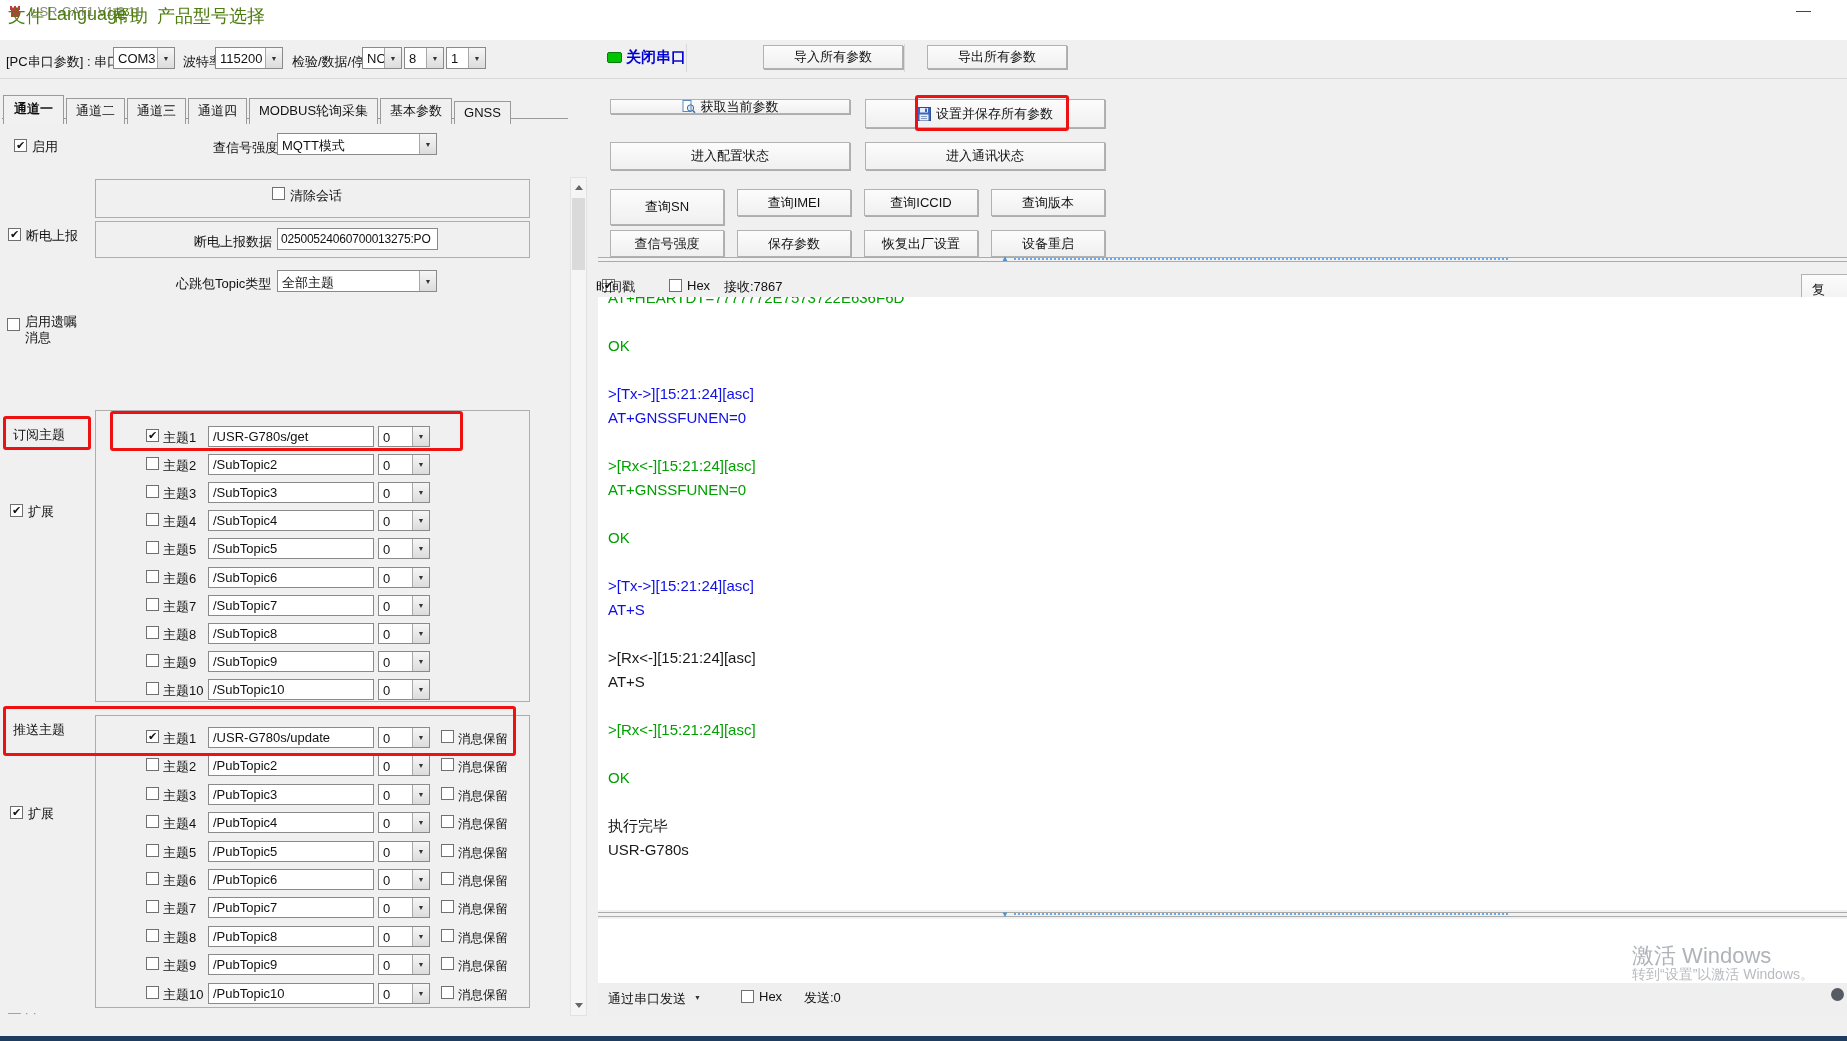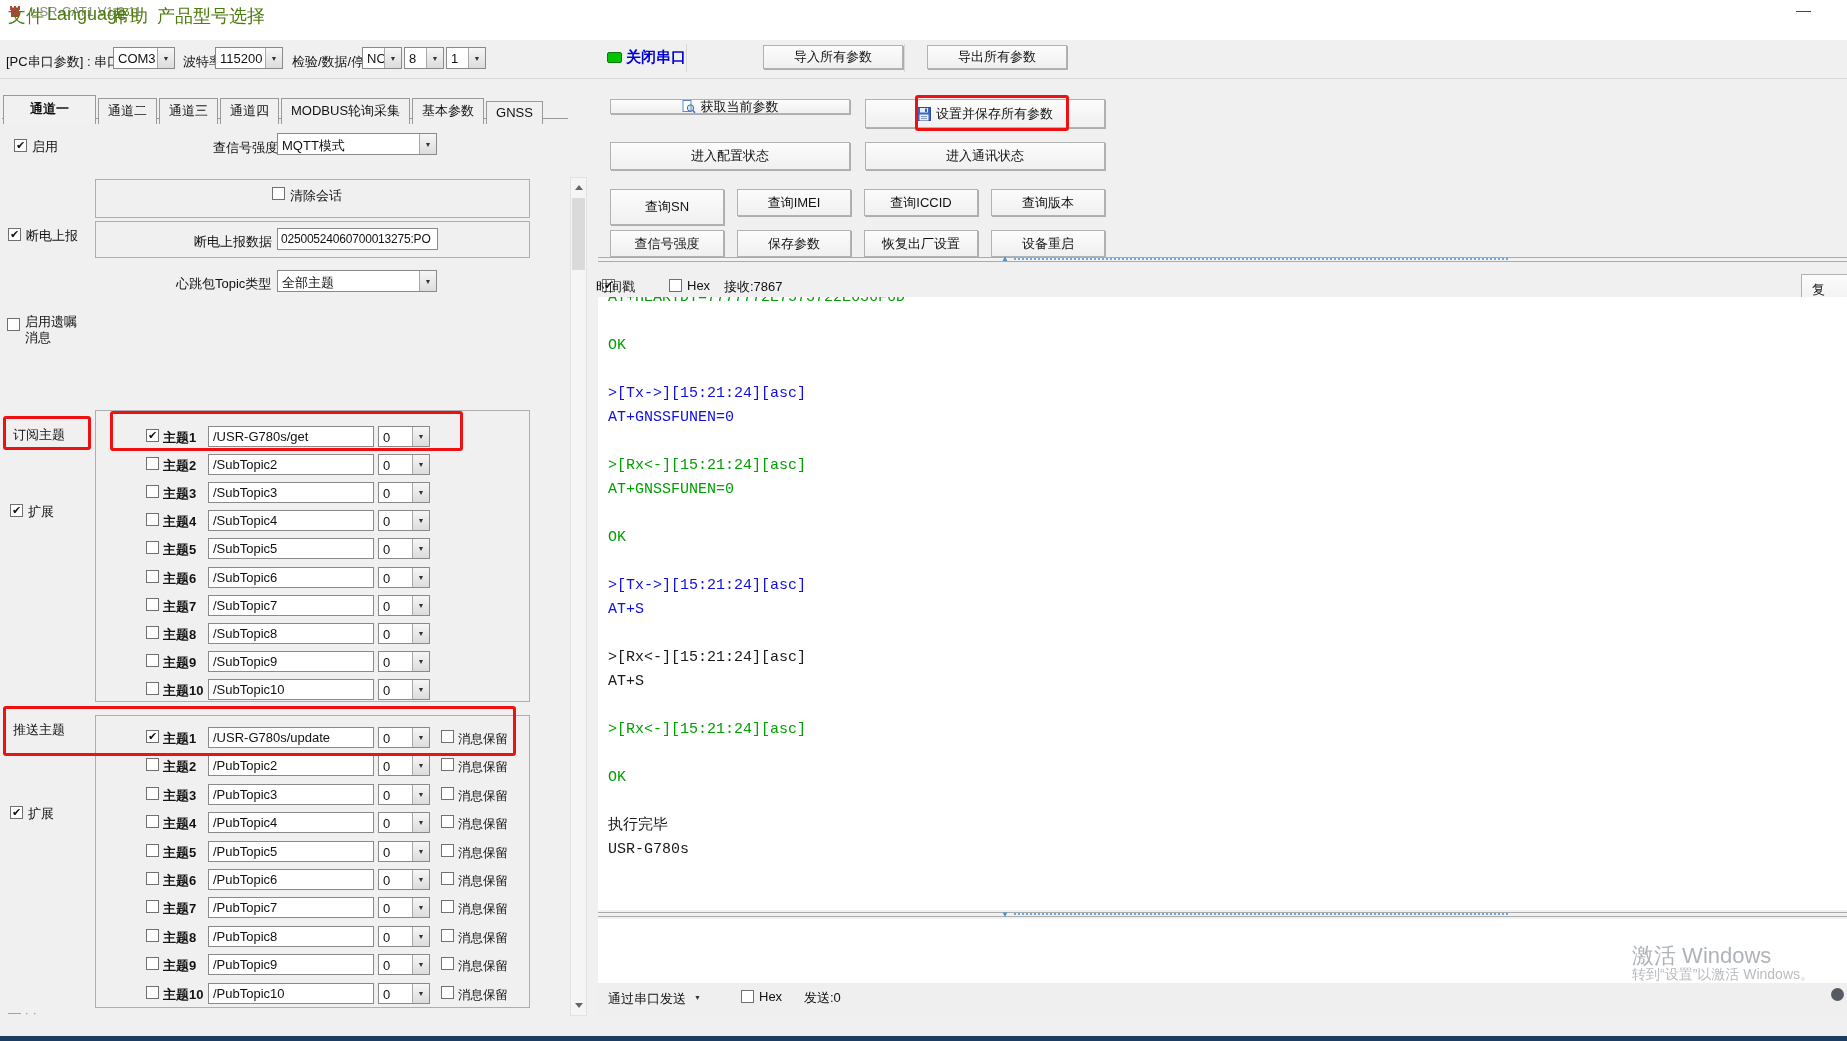--- a/index.html
+++ b/index.html
@@ -25,34 +25,34 @@
   .btn{display:flex;align-items:center;justify-content:center;gap:5px;background:linear-gradient(#fcfcfc,#f0f0f0);
        border:1px solid #b2b2b2;box-shadow:1px 1px 0 rgba(90,90,90,.45);font-size:13px;color:#111;box-sizing:border-box;white-space:nowrap;}
   .groupbox{border:1px solid #aeaeae;box-sizing:border-box;}
   .redbox{border:3px solid #ee1111;border-radius:3px;box-sizing:border-box;pointer-events:none;z-index:5;}
   .tinput{background:#fff;border:1px solid #8a8a8a;box-sizing:border-box;font-size:12px;padding:3px 0 0 3px;
           white-space:nowrap;overflow:hidden;letter-spacing:-0.2px;}
   
   .tabstrip{display:flex;align-items:flex-end;z-index:2;}
   .tab{border:1px solid #9a9a9a;border-bottom:none;background:#f0f0f0;padding:3px 9px 4px;font-size:13px;
        margin-right:2px;white-space:nowrap;}
-  .tab.sel{font-weight:bold;padding:4px 26px 6px;background:#f1f1f1;position:relative;z-index:3;}
+  .tab.sel{font-weight:bold;padding:4px 10px 6px;background:#f1f1f1;position:relative;z-index:3;}
   .tabline{left:2px;top:118px;width:566px;border-top:1px solid #9a9a9a;}
   
   .trow{position:absolute;left:0;height:22px;width:100%;}
   .trow .cb{position:absolute;left:50px;top:4px;}
-  .trow .tl{position:absolute;left:67px;top:4px;font-size:13px;white-space:nowrap;font-weight:bold;}
+  .trow .tl{position:absolute;left:67px;top:4px;font-size:13px;white-space:nowrap;}
   .trow .ti{position:absolute;left:112px;top:1px;width:166px;height:21px;background:#fff;border:1px solid #8a8a8a;
             box-sizing:border-box;font-size:13px;padding:2px 0 0 4px;white-space:nowrap;overflow:hidden;}
   .trow .qos{position:absolute;left:282px;top:1px;width:52px;height:21px;}
   .trow .rcb{left:345px;}
   .trow .rl{position:absolute;left:362px;top:5px;font-size:12.5px;white-space:nowrap;}
   
   .logarea{left:598px;top:297px;width:1249px;height:613px;background:#fff;overflow:hidden;padding-left:10px;box-sizing:border-box;}
-  .ln{height:24px;line-height:24px;font-size:15px;white-space:pre;font-family:Liberation Mono, monospace;}
+  .ln{height:24px;line-height:24px;font-size:15px;white-space:pre;}
   .ln:first-child{margin-top:-11px;}
   .g{color:#00a000;} .b{color:#0f0fe6;} .k{color:#1a1a1a;}
   
   .split{height:3px;border-top:1px solid #ababab;border-bottom:1px solid #ababab;background:#f2f2f2;}
   .stri{position:absolute;font-size:8px;line-height:8px;color:#4a90d2;}
   .sdots{position:absolute;top:0;height:0;border-top:2px dotted #6aa6e8;}
   
   .vscroll{background:#f5f5f5;border:1px solid #e2e2e2;box-sizing:border-box;}
   .sbtn{position:absolute;left:0;width:15px;height:16px;display:flex;align-items:center;justify-content:center;}
   .sbtn.top{top:1px;} .sbtn.bot{bottom:1px;}

